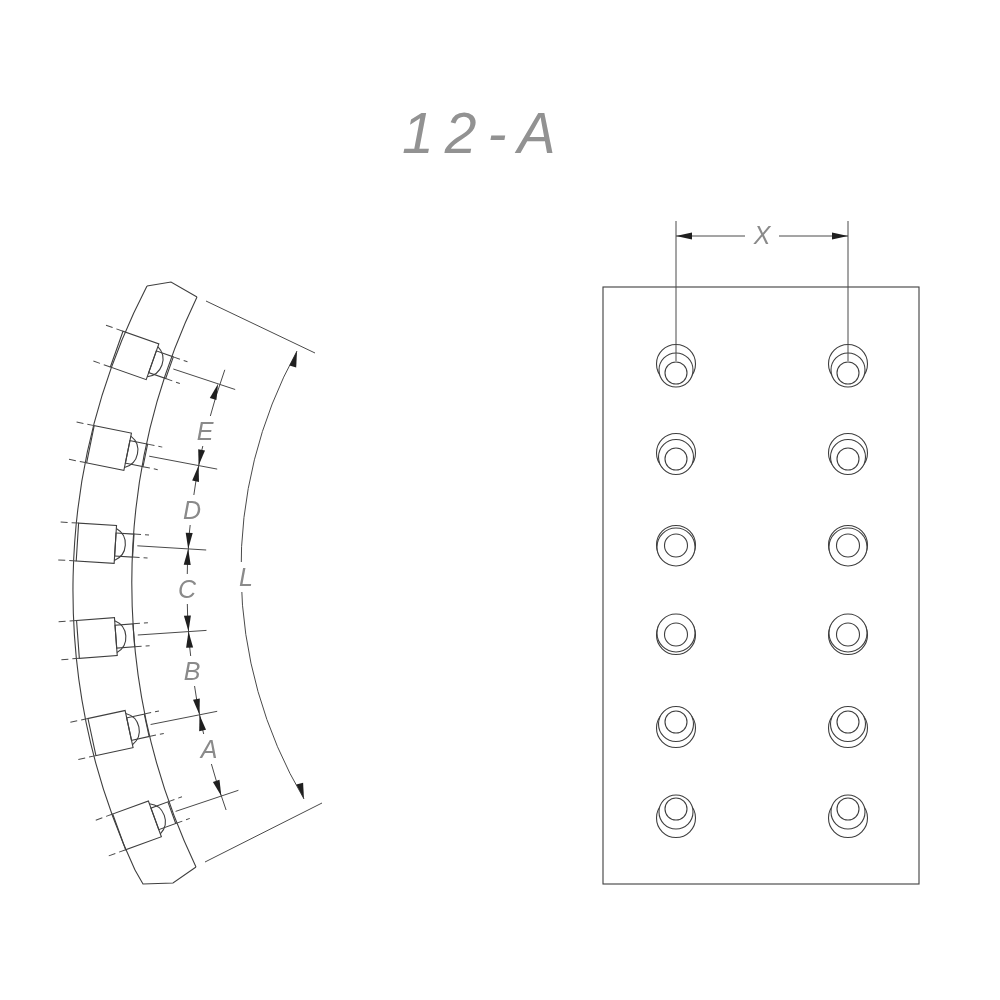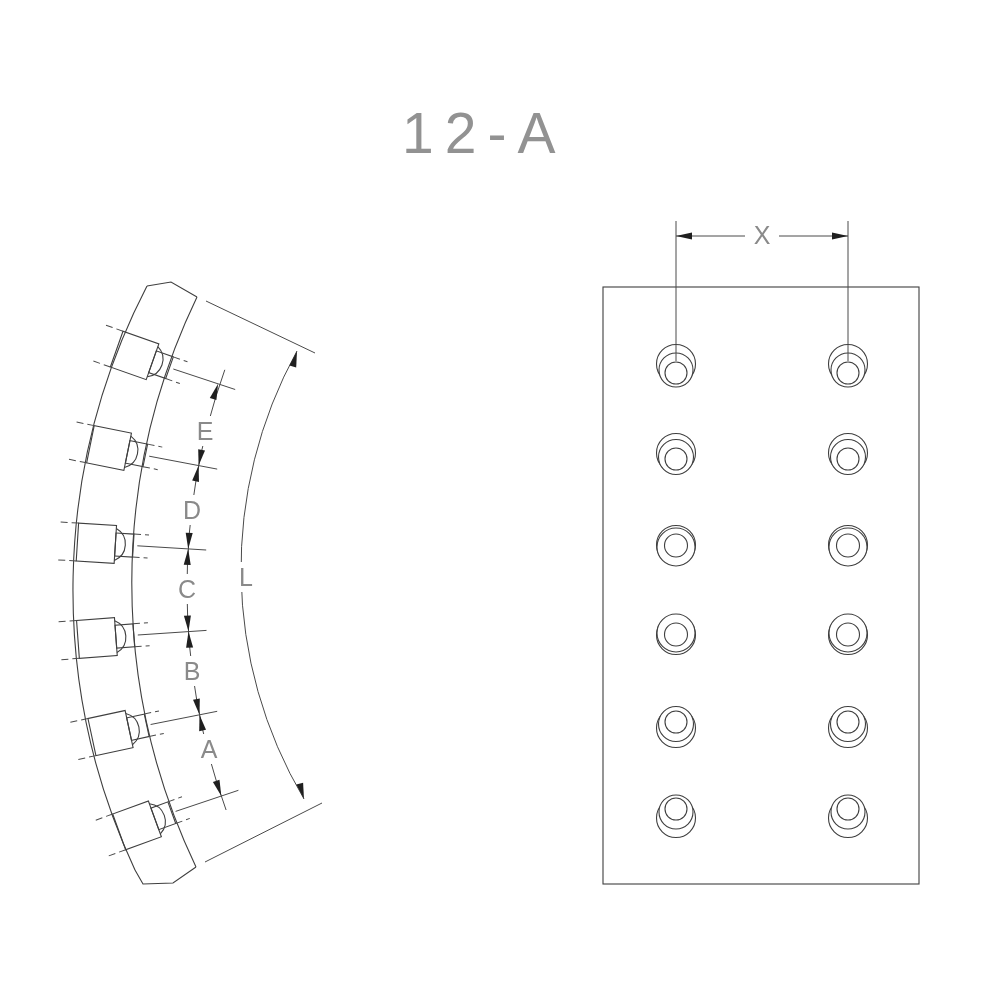--- a/index.html
+++ b/index.html
@@ -1,17 +1,17 @@
 <!DOCTYPE html>
 <html><head>
 <meta charset="utf-8">
 <style>
   html,body{margin:0;padding:0;background:#ffffff;}
   .canvas{position:relative;width:1000px;height:1000px;background:#ffffff;overflow:hidden;
-          font-family:"Liberation Sans",sans-serif;}
+          font-family:"Liberation Sans",sans-serif;font-style:italic;}
   .drawing-title{position:absolute;left:402px;top:100px;font-size:57px;color:#929292;
           letter-spacing:11px;font-weight:400;white-space:nowrap;}
   svg{position:absolute;left:0;top:0;}
   .ln{stroke:#3f3f3f;stroke-width:1.1;fill:none;}
   .thin{stroke:#4a4a4a;stroke-width:1;fill:none;}
   .dash{stroke:#4a4a4a;stroke-width:1;fill:none;stroke-dasharray:7 4;}
   .arrow{fill:#1f1f1f;stroke:none;}
   .hole{fill:#ffffff;stroke:#3f3f3f;stroke-width:1.1;}
   .lblbg{fill:#ffffff;stroke:none;}
   .lbl{font-family:"Liberation Sans",sans-serif;font-size:25px;fill:#8a8a8a;

